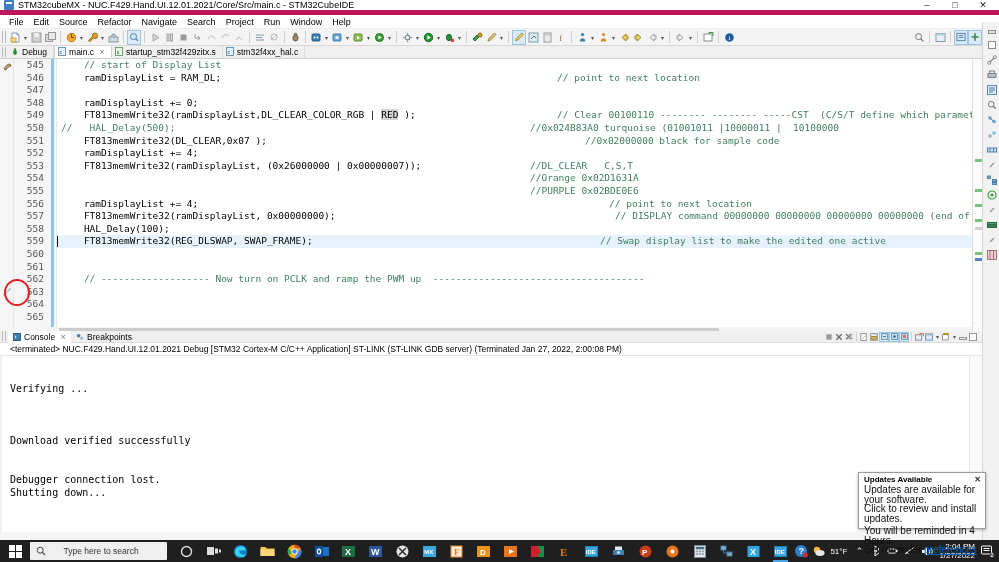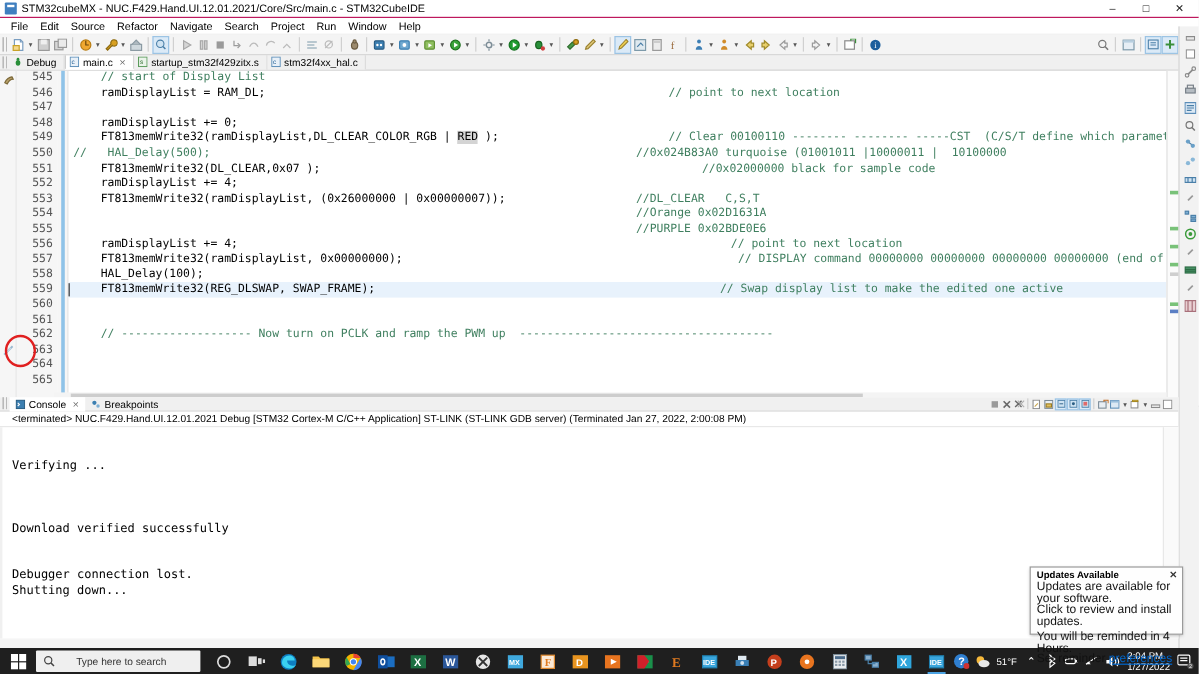--- a/index.html
+++ b/index.html
@@ -9,21 +9,21 @@
     font-size:11px;
     background:#f0f0f0;
     color:#000;
     -webkit-font-smoothing:none;
   }
   .app{ position:relative; width:999px; height:562px; background:#f5f5f5; }
 
   
   .titlebar{
     height:15px; background:#ffffff; display:flex; align-items:center;
-    padding:0 2px; border-bottom:1px solid #be185d;
+    padding:0 2px; border-bottom:5px solid #be185d;
   }
   .titlebar .tlogo{
     width:10px;height:10px;background:#3f7fbf;margin:0 4px 0 2px;
     position:relative;flex:none;border-radius:1px;
   }
   .titlebar .tlogo::after{
     content:"";position:absolute;left:2px;top:2px;width:6px;height:2px;background:#fff;
   }
   .titlebar .ttext{ font-size:9px; color:#000; white-space:nowrap; }
   .winbtns{ margin-left:auto; display:flex; }
@@ -157,21 +157,21 @@
   .tb-start{ width:34px;height:22px;display:flex;align-items:center;justify-content:center;}
   .tb-search{ width:152px;height:18px;background:#efefef;display:flex;align-items:center;
               gap:17px;padding-left:6px;border-radius:1px;}
   .tb-search span{ font-size:8.5px;color:#333; }
   .tb-icons{ display:flex; align-items:center; margin-left:6px; gap:0px;}
   .tbk{ width:27px;height:22px;display:flex;align-items:center;justify-content:center;
         position:relative; flex:none;}
   .tbk.run::after{ content:""; position:absolute; bottom:0; left:6px; right:6px;
                    height:2px; background:#4ba3e3; }
   .tray{ margin-left:auto; display:flex; align-items:center; padding-right:3px; gap:3px;}
-  .tray-txt{ color:#fff; font-size:8px; line-height:9px; text-align:left;}
+  .tray-txt{ color:#fff; font-size:8px; line-height:9px; text-align:right;}
   .tray-ic{ width:14px;height:22px;display:flex;align-items:center;justify-content:center;
             color:#fff;font-size:9px;flex:none;}
 </style>
 </head>
 <body>
 
 <div class="app">
 
   <div class="titlebar">
     <div class="tlogo"></div>

